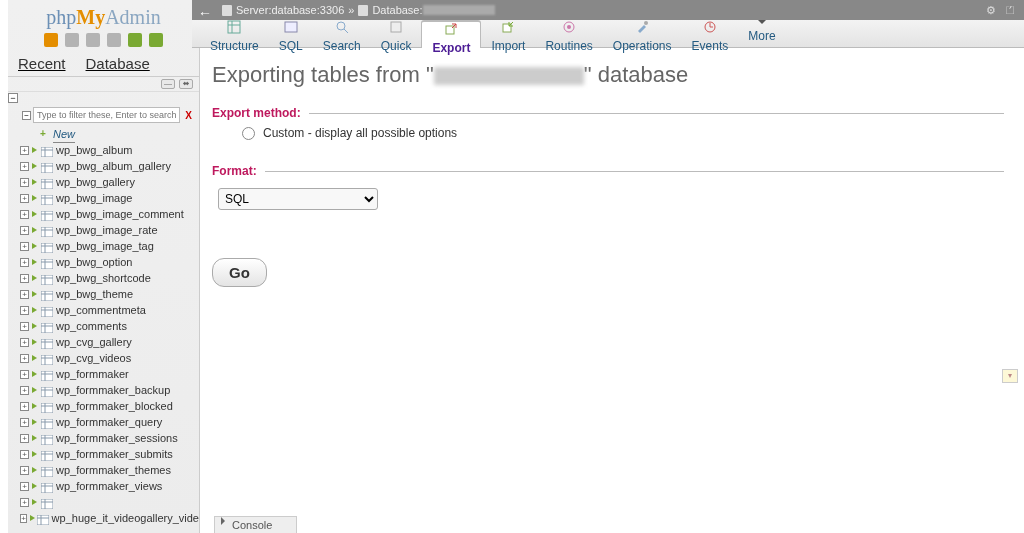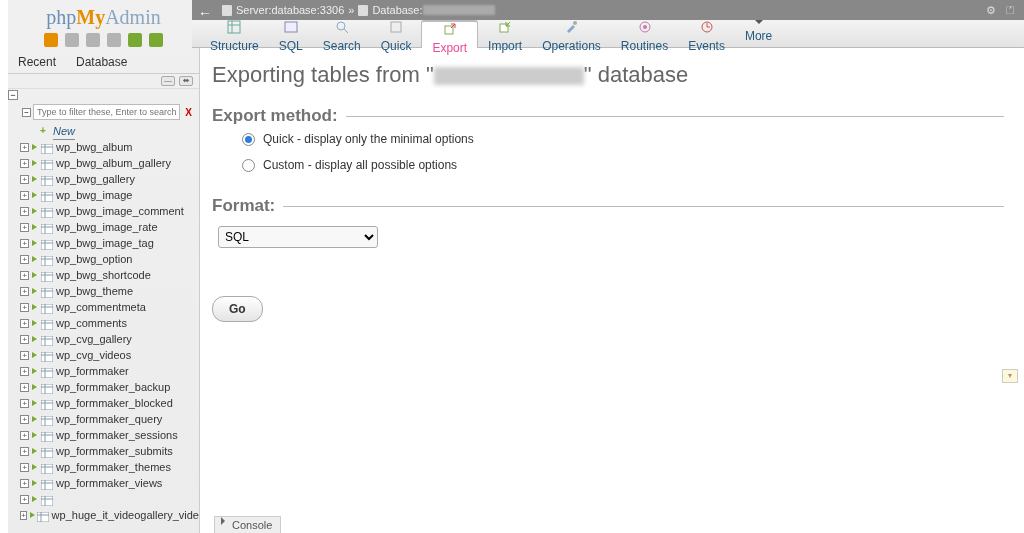--- a/index.html
+++ b/index.html
@@ -13,21 +13,21 @@
 .logo .admin { color: #8aa6c1; }
 .iconbar { text-align: center; padding: 2px 0 4px; }
 .iconbar span { display: inline-block; width: 14px; height: 14px; margin: 0 2px; border-radius: 2px; vertical-align: middle; }
 .home-ic { background: #e48e00; }
 .db-ic { background: #b3b3b3; }
 .sql-ic { background: #b3b3b3; }
 .doc-ic { background: #b3b3b3; }
 .gear-ic { background: #7aa933; border-radius: 50%; }
 .reload-ic { background: #7aa933; border-radius: 50%; }
 
-.nav-tabs-small { display: flex; border-bottom: 1px solid #ccc; font-size: 12px; }
+.nav-tabs-small { display: flex; border-bottom: 1px solid #ccc; font-size: 15px; text-decoration: underline; }
 .nav-tabs-small div { padding: 4px 10px; cursor: pointer; color: #333; }
 .collapse-bar { display: flex; justify-content: flex-end; padding: 2px 6px; gap: 4px; border-bottom: 1px solid #ddd; }
 .collapse-bar span { display: inline-block; width: 14px; height: 10px; border: 1px solid #aaa; border-radius: 2px; background: #e8e8e8; font-size: 8px; text-align: center; line-height: 8px; color: #666; }
 
 .filter-row { display: flex; padding: 3px 4px; gap: 2px; align-items: center; }
 .filter-row input { flex: 1; font-size: 9px; padding: 2px 3px; border: 1px solid #bbb; background: #fff; color: #888; }
 .filter-row .x { color: #c00; font-weight: bold; cursor: pointer; font-size: 10px; padding: 0 3px; }
 
 .tree { padding: 0 0 0 2px; overflow-y: auto; height: 420px; }
 .tree-root { display: flex; align-items: center; padding: 1px 0; }
@@ -48,39 +48,39 @@
 .serverbar .seg { margin-right: 4px; display: flex; align-items: center; }
 .serverbar .db-ico { display: inline-block; width: 10px; height: 11px; background: #ddd; border-radius: 1px; margin-right: 4px; }
 .serverbar .blur { display: inline-block; width: 72px; height: 10px; background: #aaa; filter: blur(1px); }
 .serverbar .right { margin-left: auto; display: flex; gap: 8px; }
 .serverbar .right span { display: inline-block; width: 12px; height: 12px; color: #ddd; }
 
 
 .tabbar { position: absolute; left: 192px; top: 20px; right: 0; height: 28px; background: linear-gradient(to bottom, #f3f3f3, #e3e3e3); border-bottom: 1px solid #bbb; display: flex; align-items: stretch; padding-left: 8px; font-size: 12px; }
 .tab { display: flex; align-items: center; padding: 0 10px; color: #235a81; cursor: pointer; gap: 5px; flex-direction: column; }
 .tab .ic { display: inline-block; width: 14px; height: 14px; }
-.tab.active { background: #fff; border-left: 1px solid #bbb; border-right: 1px solid #bbb; border-top: 2px solid #bbb; border-radius: 3px 3px 0 0; font-weight: normal; color: #ec4899; margin-bottom: -1px; }
+.tab.active { background: #fff; border-left: 1px solid #bbb; border-right: 1px solid #bbb; border-top: 2px solid #bbb; border-radius: 3px 3px 0 0; font-weight: bold; color: #4c1d95; margin-bottom: -1px; }
 .tab .more-caret { border-top: 4px solid #555; border-left: 4px solid transparent; border-right: 4px solid transparent; width: 0; height: 0; }
 
 
 .main { position: absolute; left: 192px; top: 48px; right: 0; bottom: 0; padding: 14px 20px; overflow: auto; }
 .main h2 { font-size: 22px; font-weight: normal; color: #666; margin-bottom: 18px; }
 .main h2 .blur { display: inline-block; width: 150px; height: 18px; background: #ccc; filter: blur(2px); vertical-align: middle; }
 fieldset { border: none; border-top: 1px solid #bbb; margin-bottom: 18px; padding: 0; }
-fieldset legend { font-weight: bold; font-size: 17px; color: #737373; padding-right: 8px; margin-top: 24px; }
+fieldset legend { font-weight: bold; font-size: 12px; color: #be185d; padding-right: 8px; margin-top: 24px; }
 .radio-row { padding: 6px 0 6px 30px; font-size: 12px; color: #333; display: flex; align-items: center; gap: 8px; }
 .radio { display: inline-block; width: 13px; height: 13px; border: 1px solid #888; border-radius: 50%; position: relative; background: #fff; }
 .radio.checked::after { content: ''; position: absolute; width: 7px; height: 7px; background: #2b7de0; border-radius: 50%; left: 2px; top: 2px; }
 .format-select { margin: 10px 0 0 6px; }
 .format-select select { width: 160px; font-size: 12px; padding: 2px; border: 1px solid #aaa; border-radius: 3px; background: #f8f8f8; }
-.go-btn { margin-top: 30px; padding: 5px 16px; font-size: 12px; font-weight: bold; border: 1px solid #aaa; border-radius: 12px; background: linear-gradient(to bottom, #fff, #e4e4e4); cursor: pointer; color: #333; }
+.go-btn { margin-top: 30px; padding: 5px 16px; font-size: 15px; font-weight: bold; border: 1px solid #aaa; border-radius: 12px; background: linear-gradient(to bottom, #fff, #e4e4e4); cursor: pointer; color: #333; }
 
 
 .caret-box { position: absolute; right: 6px; bottom: 150px; width: 16px; height: 14px; border: 1px solid #ccc; background: #fdf8d7; font-size: 8px; text-align: center; line-height: 12px; color: #b88; }
-.console-bar { position: absolute; left: 214px; bottom: 0; display: flex; align-items: flex-start; font-size: 11px; color: #555; background: #eee; border: 1px solid #ccc; padding: 2px 8px 2px 4px; border-bottom: none; }
+.console-bar { position: absolute; left: 214px; bottom: 0; display: flex; align-items: flex-start; font-size: 11px; color: #555; background: #eee; border: 1px solid #ccc; padding: 2px 24px 2px 4px; border-bottom: none; }
 .console-bar .caret { border-top: 4px solid #666; border-left: 4px solid transparent; border-right: 4px solid transparent; width: 0; height: 0; margin-right: 5px; transform: rotate(-90deg); }
 </style>
 </head>
 <body>
 
 <div class="sidebar">
   <div class="logo">
     <span class="p">php</span><span class="my">My</span><span class="admin">Admin</span>
   </div>
   <div class="iconbar">
@@ -414,31 +414,31 @@
   <div class="tab">
       <span class="ic"><svg viewBox="0 0 14 14">
           <rect x="2" y="4" width="8" height="8" fill="#fff" stroke="#8a5"></rect>
           <path d="M12 2 L8 6" stroke="#7a3"></path>
           <path d="M8 2 L8 6 L12 6" fill="none" stroke="#7a3"></path>
         </svg></span>
       <span>Import</span>
     </div>
   <div class="tab">
       <span class="ic"><svg viewBox="0 0 14 14">
+          <circle cx="7" cy="7" r="5" fill="none" stroke="#c7a"></circle>
+          <circle cx="7" cy="7" r="2" fill="#c7a"></circle>
+        </svg></span>
+      <span>Routines</span>
+    </div>
+  <div class="tab">
+      <span class="ic"><svg viewBox="0 0 14 14">
           <path d="M3 11 L9 5 L11 7 L5 13 Z" fill="#8ac"></path>
           <circle cx="11" cy="3" r="2" fill="#aaa"></circle>
         </svg></span>
       <span>Operations</span>
-    </div>
-  <div class="tab">
-      <span class="ic"><svg viewBox="0 0 14 14">
-          <circle cx="7" cy="7" r="5" fill="none" stroke="#c7a"></circle>
-          <circle cx="7" cy="7" r="2" fill="#c7a"></circle>
-        </svg></span>
-      <span>Routines</span>
     </div>
   <div class="tab">
       <span class="ic"><svg viewBox="0 0 14 14">
           <circle cx="7" cy="7" r="5" fill="none" stroke="#c55"></circle>
           <line x1="7" y1="7" x2="7" y2="3" stroke="#c55"></line>
           <line x1="7" y1="7" x2="10" y2="7" stroke="#c55"></line>
         </svg></span>
       <span>Events</span>
     </div>
   <div class="tab">
@@ -447,24 +447,20 @@
     </div>
 </div>
 
 <div class="main">
   <h2>
     <span>Exporting tables from "</span><span class="blur"></span><span>" database</span>
   </h2>
 
   <fieldset>
     <legend>Export method:</legend>
-    <div class="radio-row">
-      <span class="radio checked"></span>
-      <span>Quick - display only the minimal options</span>
-    </div>
     <div class="radio-row">
       <span class="radio"></span>
       <span>Custom - display all possible options</span>
     </div>
   </fieldset>
 
   <fieldset>
     <legend>Format:</legend>
     <div class="format-select">
       <select>

